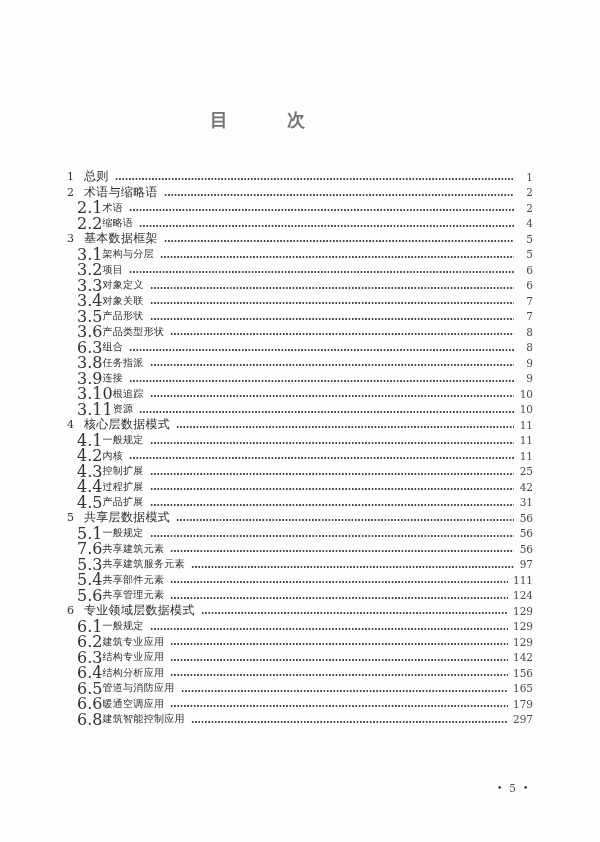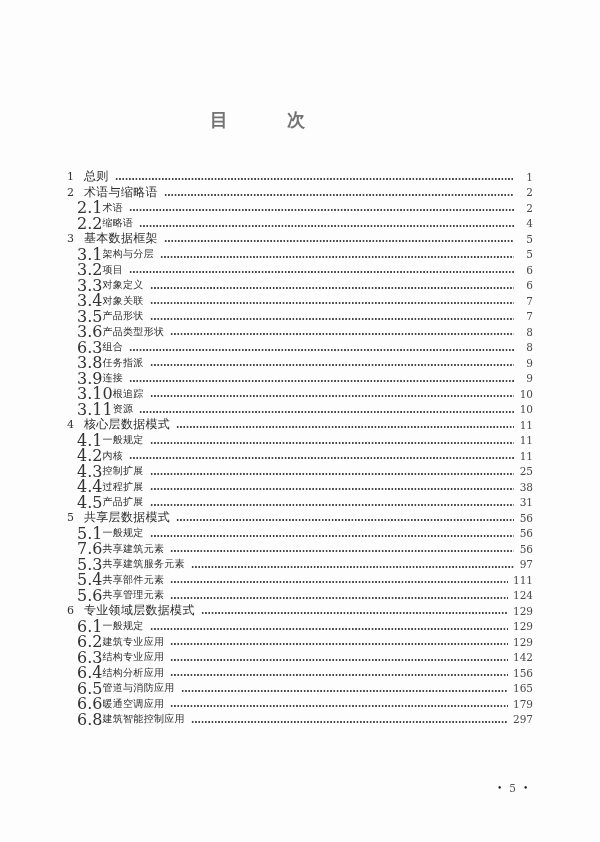--- a/index.html
+++ b/index.html
@@ -225,21 +225,21 @@
       <div class="row sub">
     <span class="num">4.3</span>
     <span class="label">控制扩展</span>
     <span class="leader"></span>
     <span class="pg">25</span>
   </div>
       <div class="row sub">
     <span class="num">4.4</span>
     <span class="label">过程扩展</span>
     <span class="leader"></span>
-    <span class="pg">38</span>
+    <span class="pg">42</span>
   </div>
       <div class="row sub">
     <span class="num">4.5</span>
     <span class="label">产品扩展</span>
     <span class="leader"></span>
     <span class="pg">31</span>
   </div>
       <div class="row">
     <span class="num">5</span>
     <span class="label">共享层数据模式</span>

